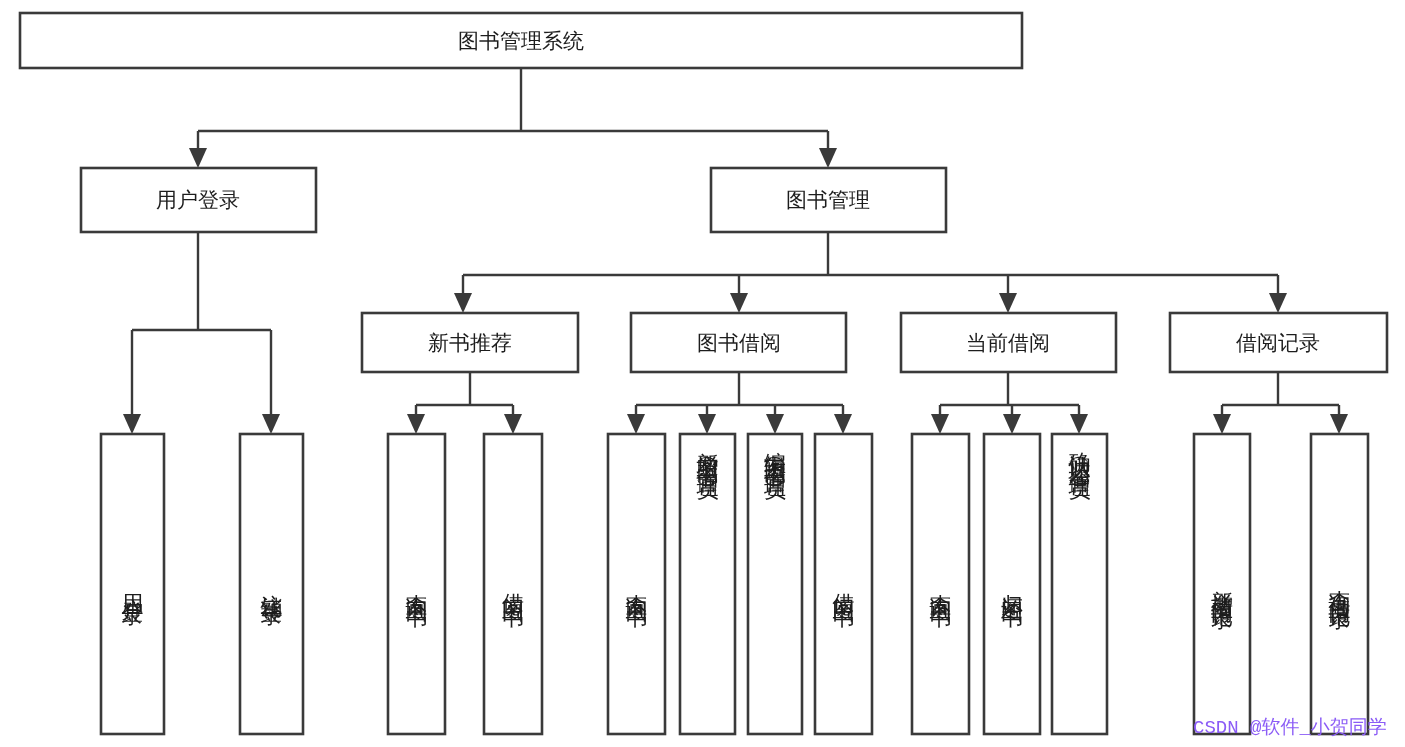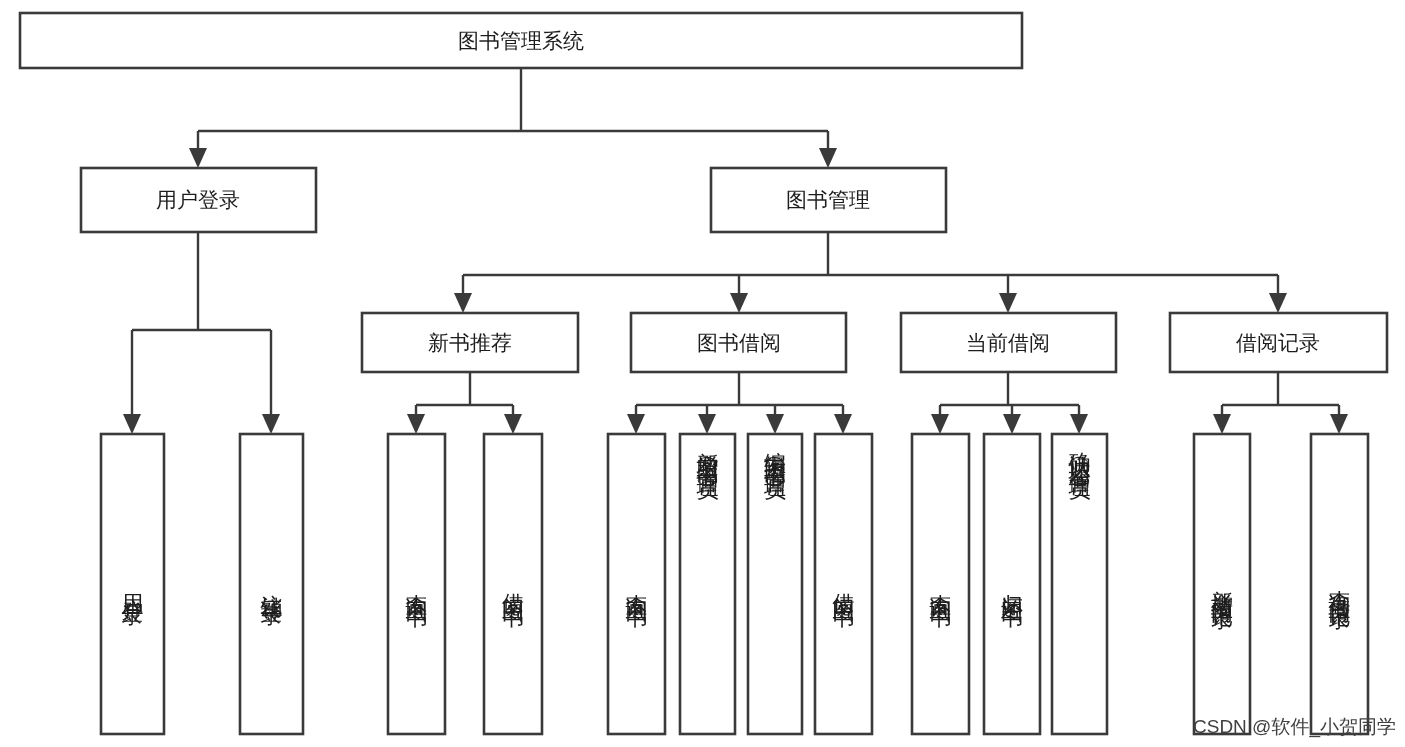--- a/index.html
+++ b/index.html
@@ -60,23 +60,23 @@
     text-orientation: upright;
     font-family: "Liberation Sans", "DejaVu Sans", sans-serif;
     font-size: 22px;
     line-height: 1.0;
     color: #1d1d1d;
     letter-spacing: 4px;
     white-space: nowrap;
   }
   .watermark {
     position: absolute;
-    font-family: Liberation Sans, sans-serif;
+    font-family: Liberation Mono, monospace;
     font-size: 19px;
-    color: #404040;
+    color: #8b5cf6;
     white-space: nowrap;
     user-select: none;
   }
 </style>
 </head>
 <body>
 
 <div id="diagram-root">
 
   <svg id="diagram-svg" viewBox="0 0 1405 747">

